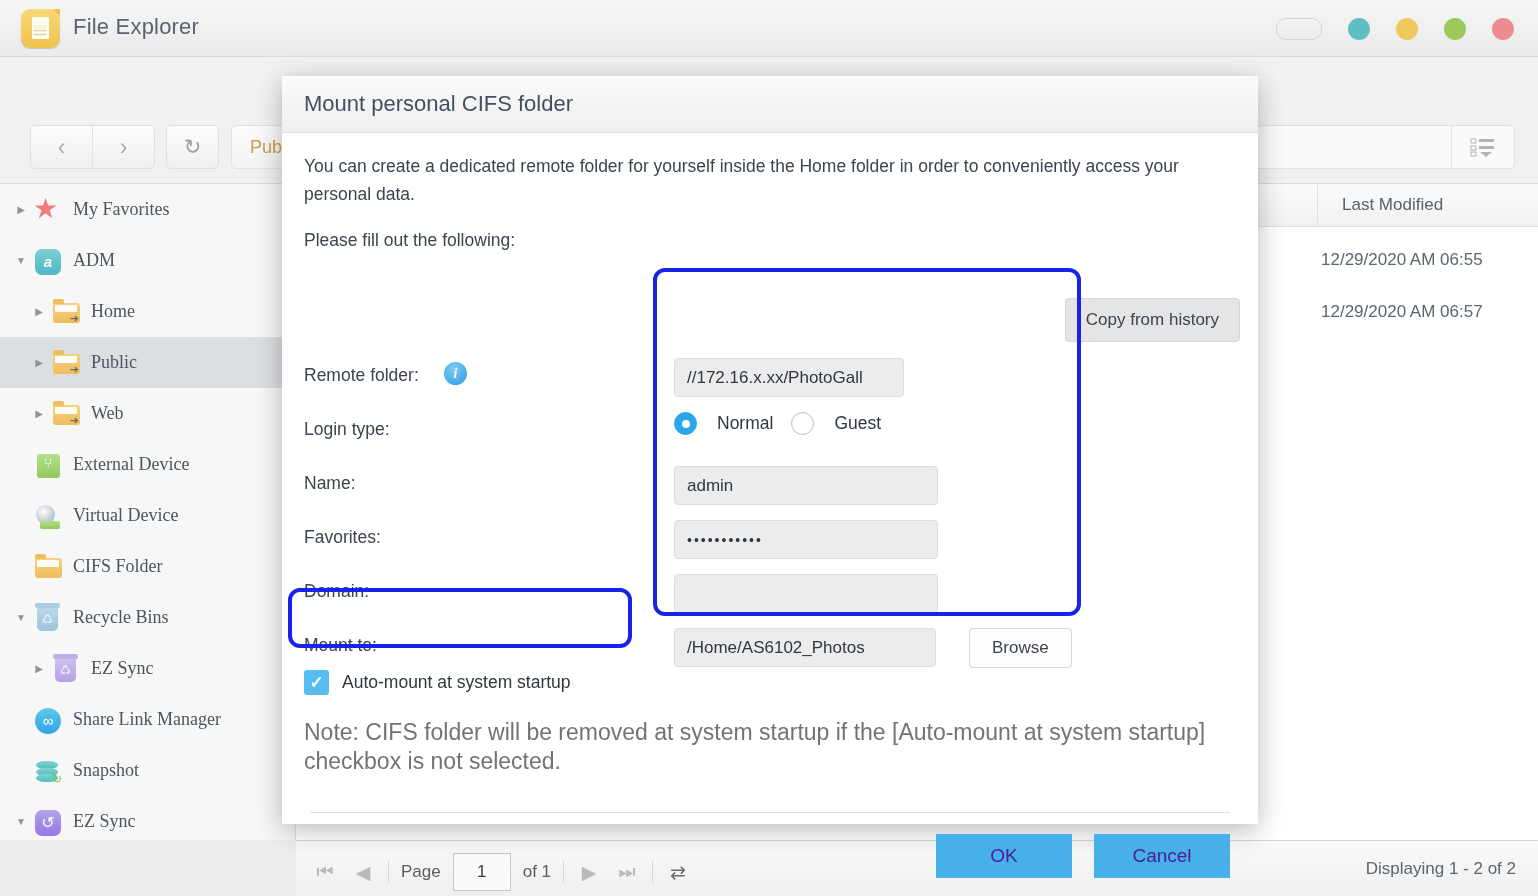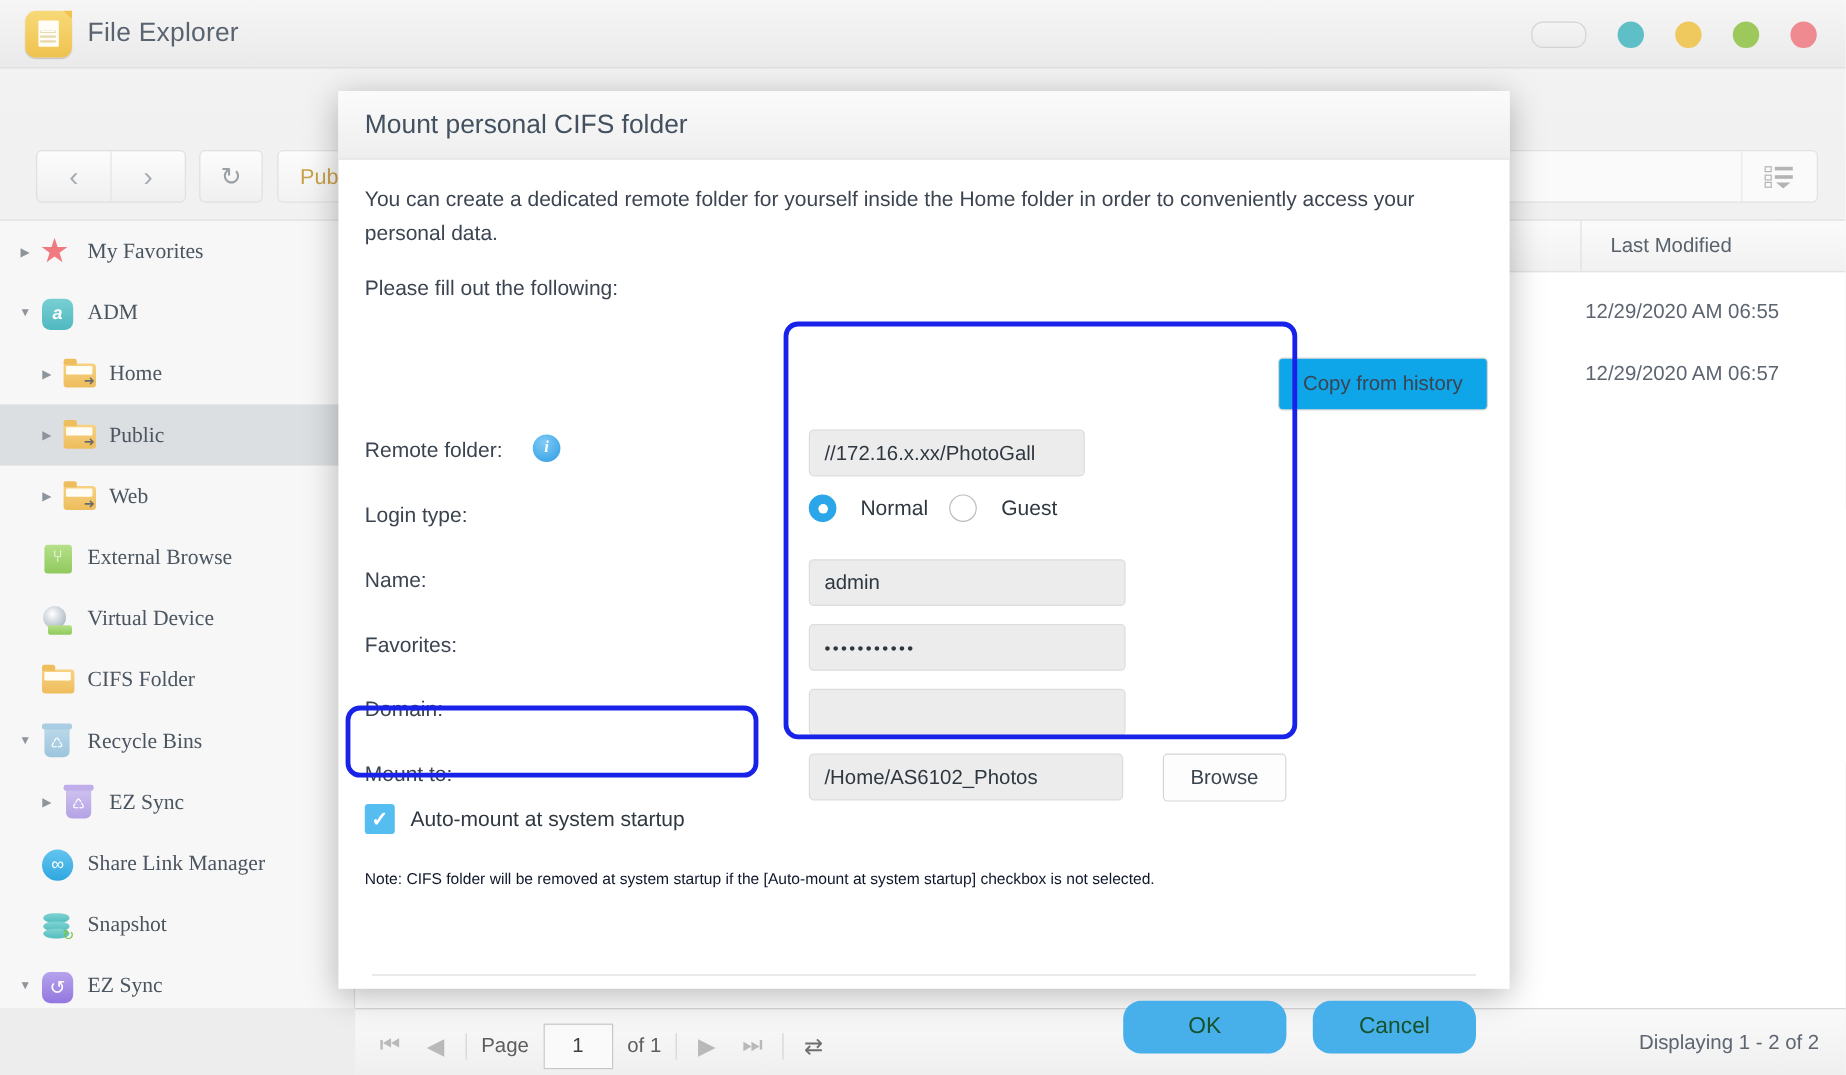--- a/index.html
+++ b/index.html
@@ -252,21 +252,21 @@
   .dlg-body { position: relative; padding: 0 22px; }
   .dlg-text {
     font-size: 17.5px; color: #3b4450; line-height: 28px;
     margin-top: 19px; width: 880px;
   }
   .dlg-fill { font-size: 17.5px; color: #3b4450; margin-top: 22px; }
   .copy-hist {
     position: absolute; right: 18px; top: 146px;
     padding: 11px 20px;
     border: 1px solid #d6d6d6; border-radius: 4px;
-    background: #0ea5e9; font-size: 17px; color: #3b4450;
+    background: #e5e5e5; font-size: 17px; color: #3b4450;
     cursor: pointer;
   }
 
   .form {
     position: absolute; left: 22px; top: 200px; width: 930px;
   }
   .frm-row { position: relative; height: 54px; }
   .frm-label { position: absolute; left: 0; top: 13px; font-size: 17.5px; color: #3b4450; }
   .info-dot {
     position: absolute; left: 140px; top: 10px;
@@ -304,29 +304,29 @@
   .chkbox {
     width: 25px; height: 25px; border-radius: 3px;
     background: #55bdf0;
     display: flex; align-items: center; justify-content: center;
     color: #fff; font-size: 17px; font-weight: bold;
   }
   .chk-lbl { font-size: 17.5px; color: #2f3740; }
 
   .note {
     position: absolute; left: 22px; top: 566px; width: 918px;
-    font-size: 13px; color: #0f172a; line-height: 29px;
+    font-size: 23px; color: #737373; line-height: 29px;
   }
   .dlg-divider {
     position: absolute; left: 28px; top: 660px; width: 920px; height: 1px; background: #dcdcdc;
   }
   .dlg-btns { position: absolute; right: 28px; top: 682px; display: flex; gap: 22px; }
   .pbtn {
-    width: 136px; height: 44px; border-radius: 15px;
-    background: #47b0ea; color: #14532d; font-size: 19px;
+    width: 136px; height: 44px; border-radius: 0;
+    background: #47b0ea; color: #4c1d95; font-size: 19px;
     display: flex; align-items: center; justify-content: center;
     border: none; cursor: pointer; font-family: "Liberation Sans", sans-serif;
   }
 
   
   .annot {
     position: absolute;
     border: 4px solid #1822e8;
     border-radius: 12px;
     pointer-events: none;
@@ -460,21 +460,21 @@
           </span>
         </span>
       <span class="lbl">Web</span>
     </div>
 
     <div class="side-item">
       <span class="arrow blank">▶</span>
       <span class="ico">
           <span class="ic-ext"></span>
         </span>
-      <span class="lbl">External Browse</span>
+      <span class="lbl">External Device</span>
     </div>
 
     <div class="side-item">
       <span class="arrow blank">▶</span>
       <span class="ico">
           <span class="ic-virt">
             <span class="disc"></span>
             <span class="base"></span>
           </span>
         </span>

